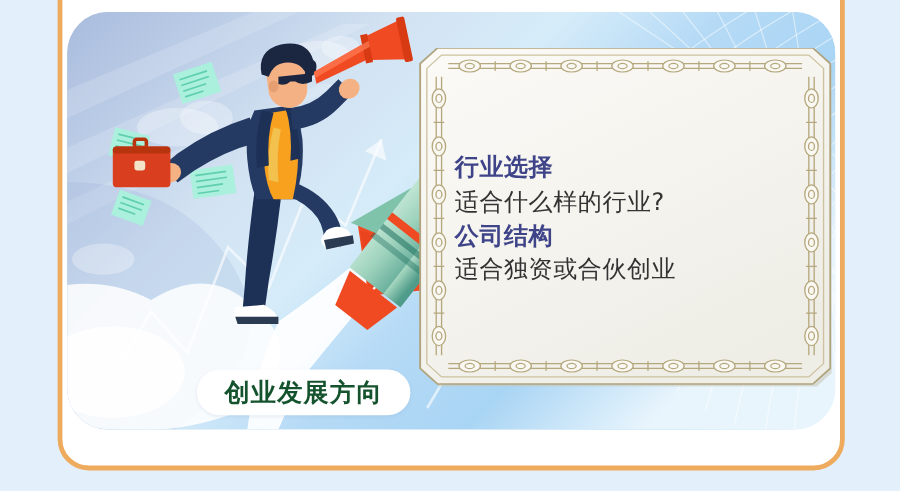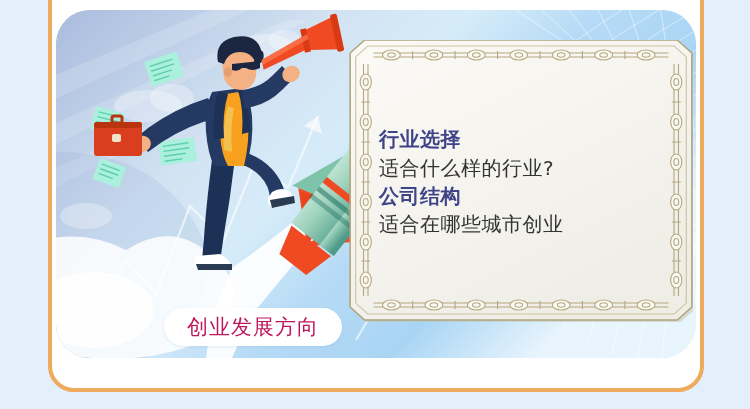--- a/index.html
+++ b/index.html
@@ -26,21 +26,21 @@
   .card-svg{position:absolute;inset:0;width:100%;height:100%;display:block;}
 
   
   .pill{
     position:absolute;left:108px;top:298px;width:178px;height:38px;
     background:#ffffff;border-radius:19px;
     display:flex;align-items:center;justify-content:center;
     box-shadow:0 1px 3px rgba(120,150,190,.18);
   }
   .pill span{
-    font-size:21px;font-weight:400;color:#be185d;letter-spacing:1px;
+    font-size:21px;font-weight:700;color:#14532d;letter-spacing:1px;
     font-family:"DejaVu Sans","Liberation Sans",sans-serif;
     line-height:1;
   }
 
   
   .panel{
     position:absolute;left:349px;top:40px;width:344px;height:282px;
   }
   .panel-svg{position:absolute;inset:0;width:100%;height:100%;}
   .panel-body{
@@ -397,17 +397,17 @@
         <line x1="289" y1="142" x2="297" y2="142"></line>
         <line x1="289" y1="182" x2="297" y2="182"></line>
         <line x1="289" y1="221" x2="297" y2="221"></line>
       </g>
     </svg>
 
     <div class="panel-body">
       <div class="hl">行业选择</div>
       <div class="tx">适合什么样的行业?</div>
       <div class="hl">公司结构</div>
-      <div class="tx">适合在哪些城市创业</div>
+      <div class="tx">适合独资或合伙创业</div>
     </div>
   </div>
 
 </div>
 
 </body></html>

